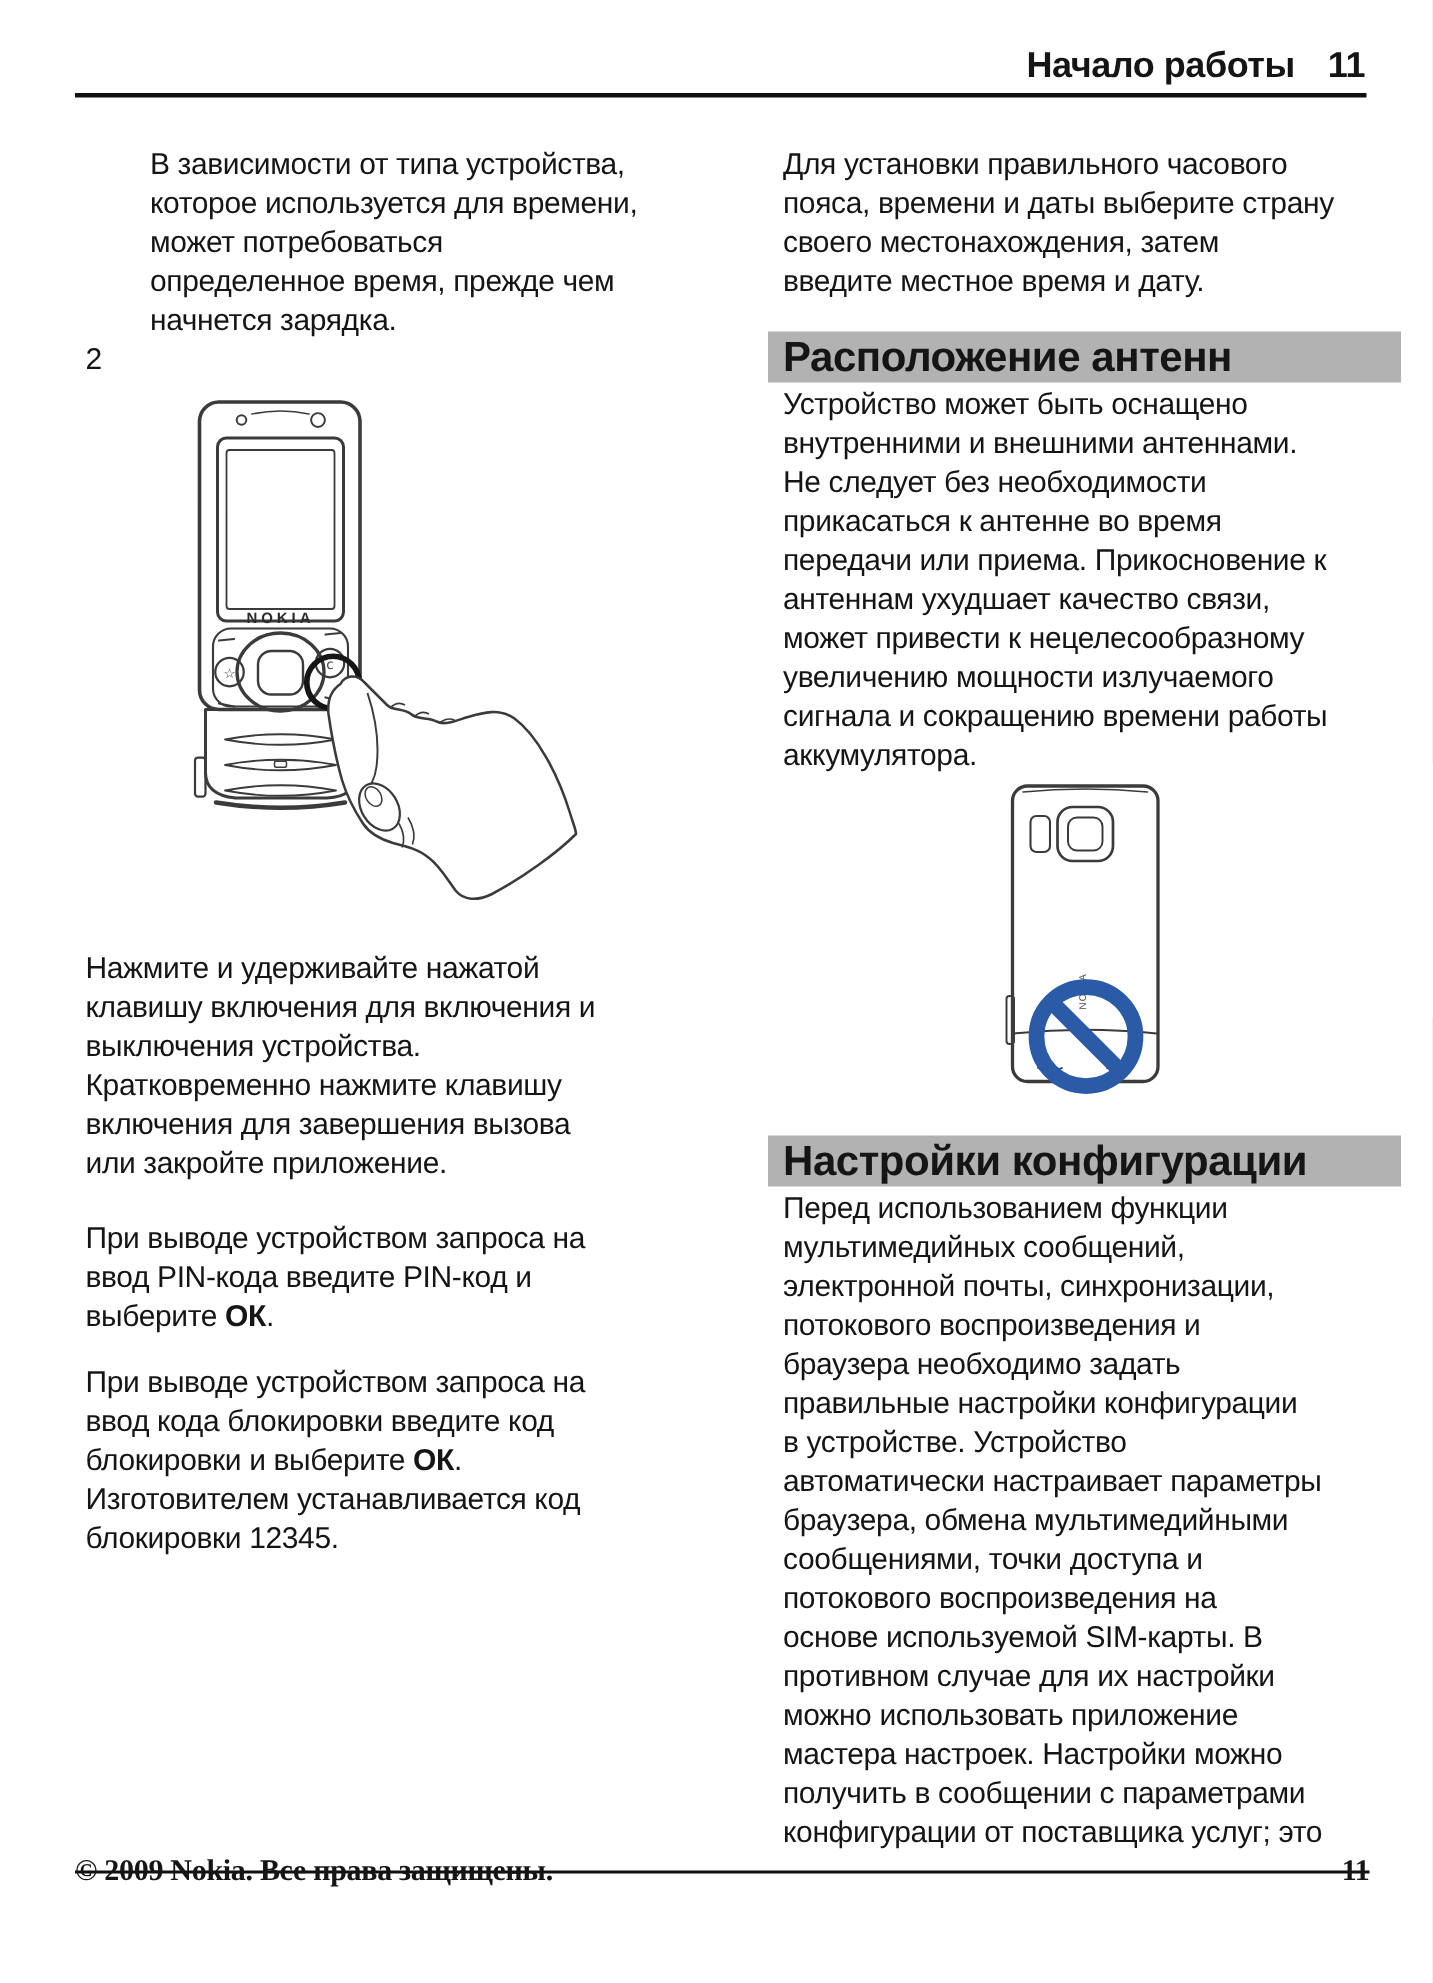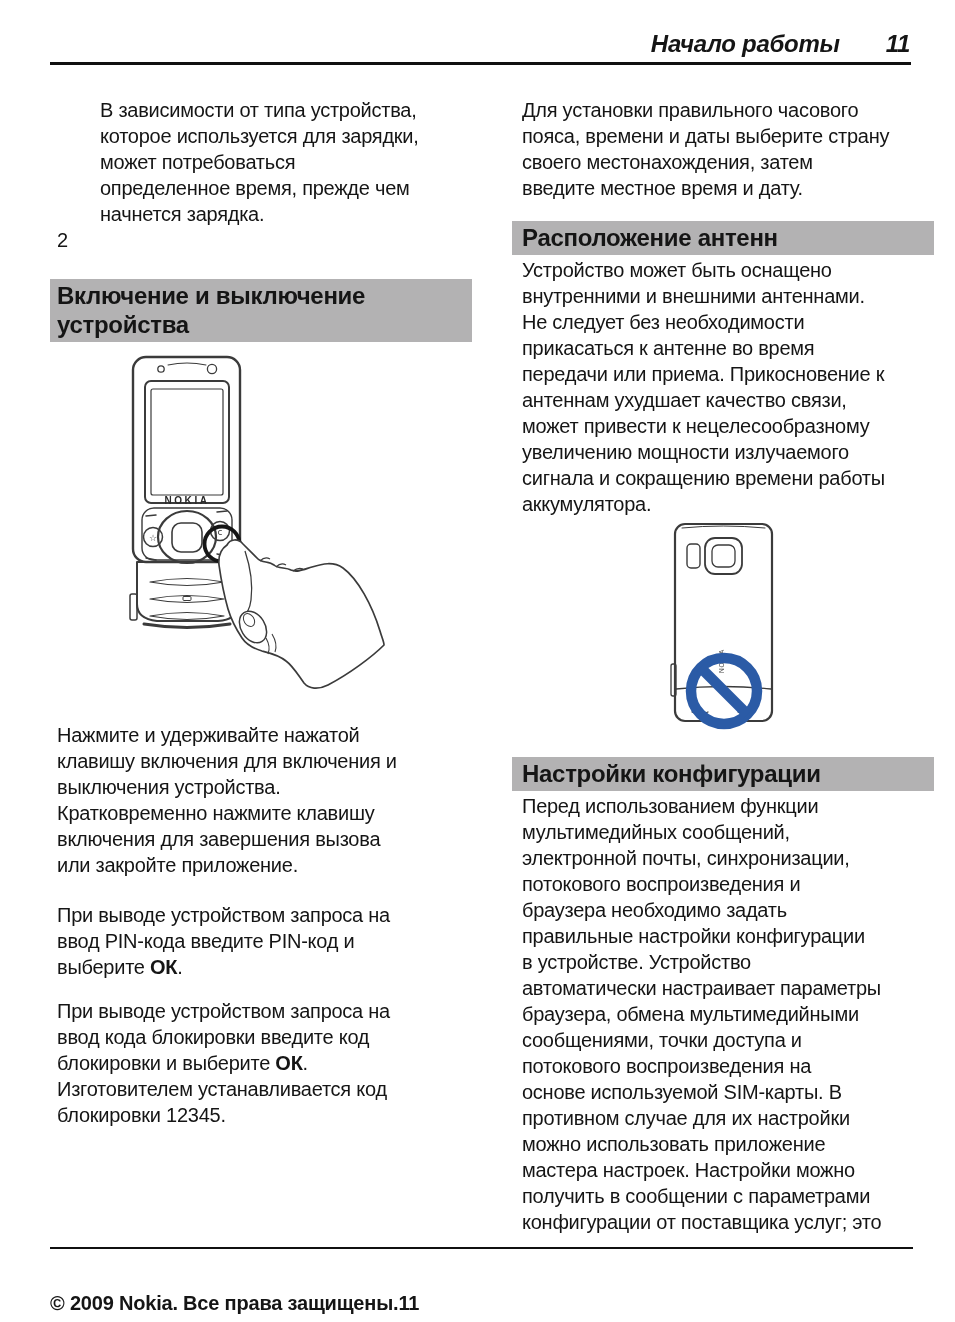--- a/index.html
+++ b/index.html
@@ -4,47 +4,47 @@
 <style>
   html,body{margin:0;padding:0;background:#e8e8e8;}
   .page{
     position:relative;width:955px;height:1322px;background:#ffffff;
     font-family:"Liberation Sans",sans-serif;color:#151515;overflow:hidden;
     margin:0 auto;
   }
   
   .page-header{
     position:absolute;top:30px;left:52px;width:858px;
-    display:flex;justify-content:flex-end;align-items:flex-end;gap:46px;
-    font-size:24px;font-weight:bold;letter-spacing:-0.3px;font-style:italic;
+    display:flex;justify-content:flex-end;align-items:flex-end;gap:22px;
+    font-size:24px;font-weight:bold;letter-spacing:-0.3px;
   }
   .header-rule{position:absolute;top:62px;left:50px;width:861px;height:3px;background:#101010;}
   .footer-rule{position:absolute;top:1247px;left:50px;width:863px;height:2px;background:#101010;}
   .page-footer{
-    position:absolute;top:1292px;left:50px;width:863px;
-    display:flex;justify-content:flex-start;align-items:baseline;
-    font-size:20px;font-weight:bold;letter-spacing:-0.2px;
+    position:absolute;top:1236px;left:50px;width:863px;
+    display:flex;justify-content:space-between;align-items:baseline;
+    font-size:20px;font-weight:bold;letter-spacing:-0.2px;font-family:Liberation Serif, serif;
   }
   
   .col{position:absolute;top:65px;width:422px;}
   .col-left{left:50px;}
   .col-right{left:512px;}
   .body-para{
     margin:0 0 0 7px;font-size:20px;line-height:26px;letter-spacing:-0.25px;
     white-space:pre-line;
   }
   .col-right .body-para{margin-left:10px;}
   .strong{font-weight:bold;}
   .hang{margin-left:50px;margin-top:32px;}
   .list-row{display:flex;margin-top:0;}
   .list-num{width:43px;padding-left:7px;font-size:20px;line-height:26px;flex:none;}
   .list-body{font-size:20px;line-height:26px;letter-spacing:-0.25px;white-space:pre-line;}
   .sec-head{
     background:var(--sec-bg,#b3b2b3);
-    font-size:24px;font-weight:bold;line-height:29px;letter-spacing:-0.3px;
+    font-size:28px;font-weight:bold;line-height:29px;letter-spacing:-0.3px;
     padding:2px 8px 3px 7px;white-space:pre-line;
   }
   .col-right .sec-head{padding-left:10px;}
   .mt26{margin-top:26px;}
   .mt24{margin-top:24px;}
   .mt20{margin-top:20px;}
   .mt18{margin-top:18px;}
   .mt8{margin-top:8px;}
   .mt2{margin-top:2px;}
   
@@ -61,31 +61,29 @@
 
   <div class="page-header">
       <span>Начало работы</span>
       <span>11</span>
     </div>
   <div class="header-rule"></div>
 
   <div class="col col-left">
 
     <p class="body-para hang">В зависимости от типа устройства,
-которое используется для зарядки,
+которое используется для времени,
 может потребоваться
 определенное время, прежде чем
 начнется зарядка.</p>
 
     <div class="list-row">
         <div class="list-num">2</div>
       </div>
 
-    <div class="sec-head mt26">Включение и выключение
-устройства</div>
 
     <div class="illu-front">
       <svg width="340" height="366" viewBox="0 0 340 366">
         <g fill="none" stroke="#3b3b3b" stroke-linecap="round" stroke-linejoin="round">
 
           <rect x="30" y="246" width="7" height="26" rx="2" stroke-width="1.5"></rect>
           <path d="M37,214 L137,214 L137,258 Q137,272 118,273 L57,273 Q37,271 37,256 Z" fill="#fff" stroke-width="2"></path>
           <path d="M50,234 Q87,227 124,234 Q87,241 50,234 Z" stroke-width="1.2" fill="#fff"></path>
           <path d="M50,251 Q87,244 124,251 Q87,258 50,251 Z" stroke-width="1.2" fill="#fff"></path>
           <rect x="83" y="248.5" width="8" height="4" rx="1" stroke-width="1"></rect>

